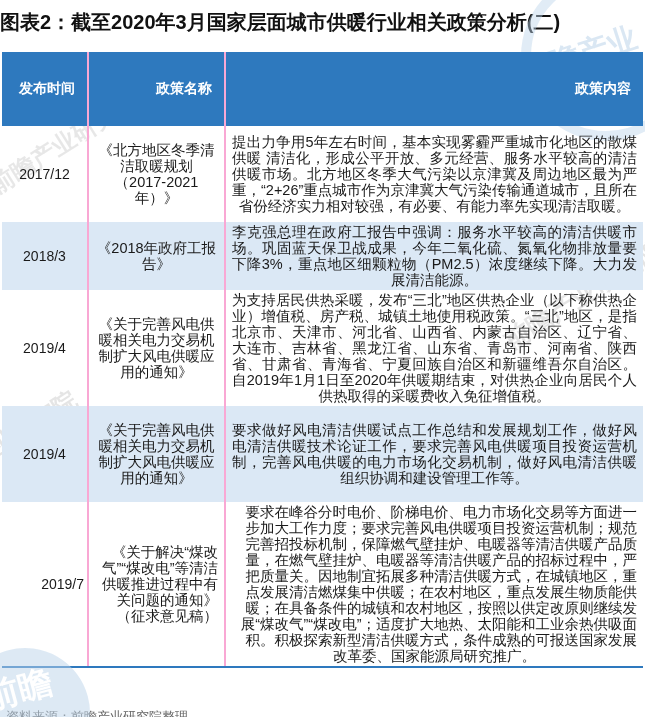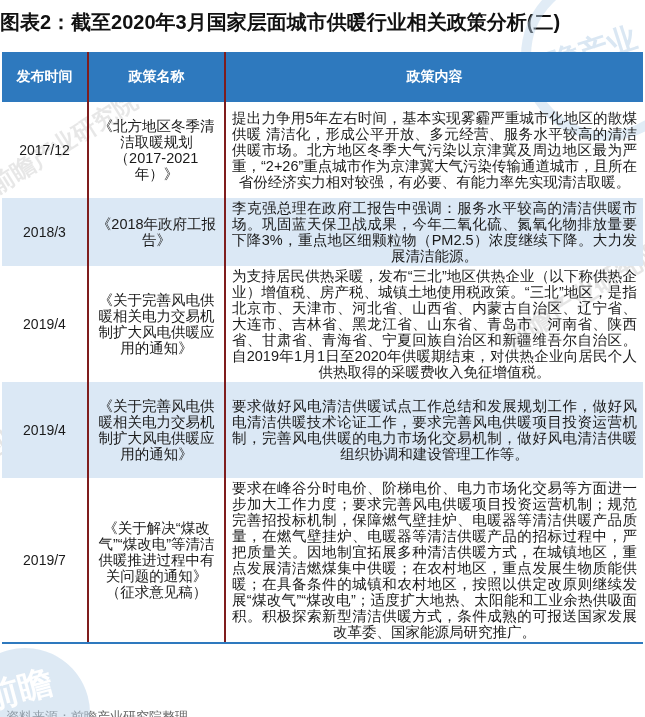--- a/index.html
+++ b/index.html
@@ -40,33 +40,33 @@
   }
   col.c-date{width:86px;}
   col.c-name{width:137px;}
   col.c-content{width:418px;}
   th{
     background:var(--header-bg);
     color:var(--header-text);
     font-size:14px;
     font-weight:bold;
     height:50px;
-    padding:0;
-    text-align:center;
+    padding:12px;
+    text-align:right;
   }
   td{
     font-size:14.5px;
     line-height:16px;
     color:var(--body-text);
     vertical-align:middle;
     padding:10px 3px;
   }
-  th + th, td + td{border-left:2px solid #7f1d1d;}
+  th + th, td + td{border-left:2px solid #f9a8d4;}
   tbody tr:nth-child(even) td{background:var(--row-alt-bg);}
-  tbody tr:last-child td{border-bottom:2px solid var(--table-bottom-line);}
+  tbody tr:last-child td{border-bottom:2px solid var(--table-bottom-line);text-align:right;}
   td.date{text-align:center;font-size:14px;}
   td.name{text-align:center;padding:16px 6px;}
   td.content{
     text-align:justify;
     text-align-last:center;
     padding:2px 6px;
     margin-left:48px;
   }
   .footer{
     position:absolute;

